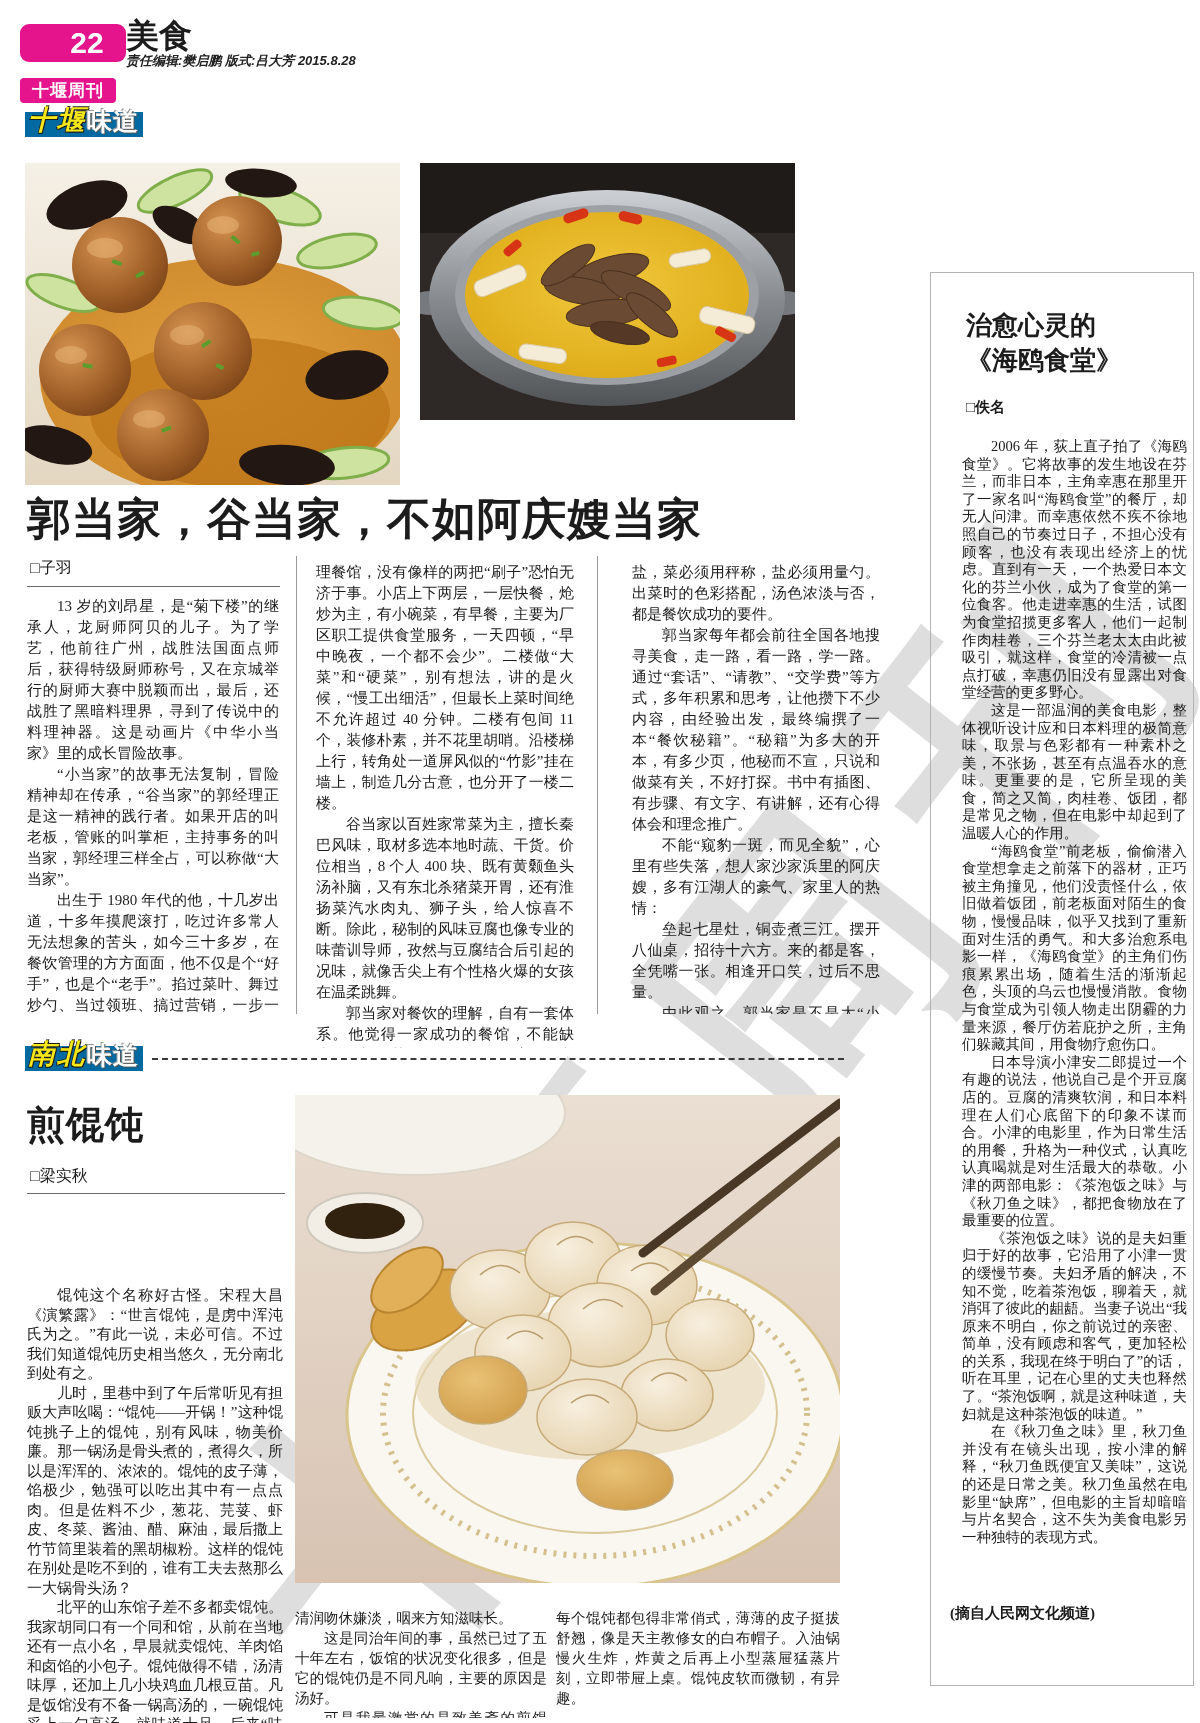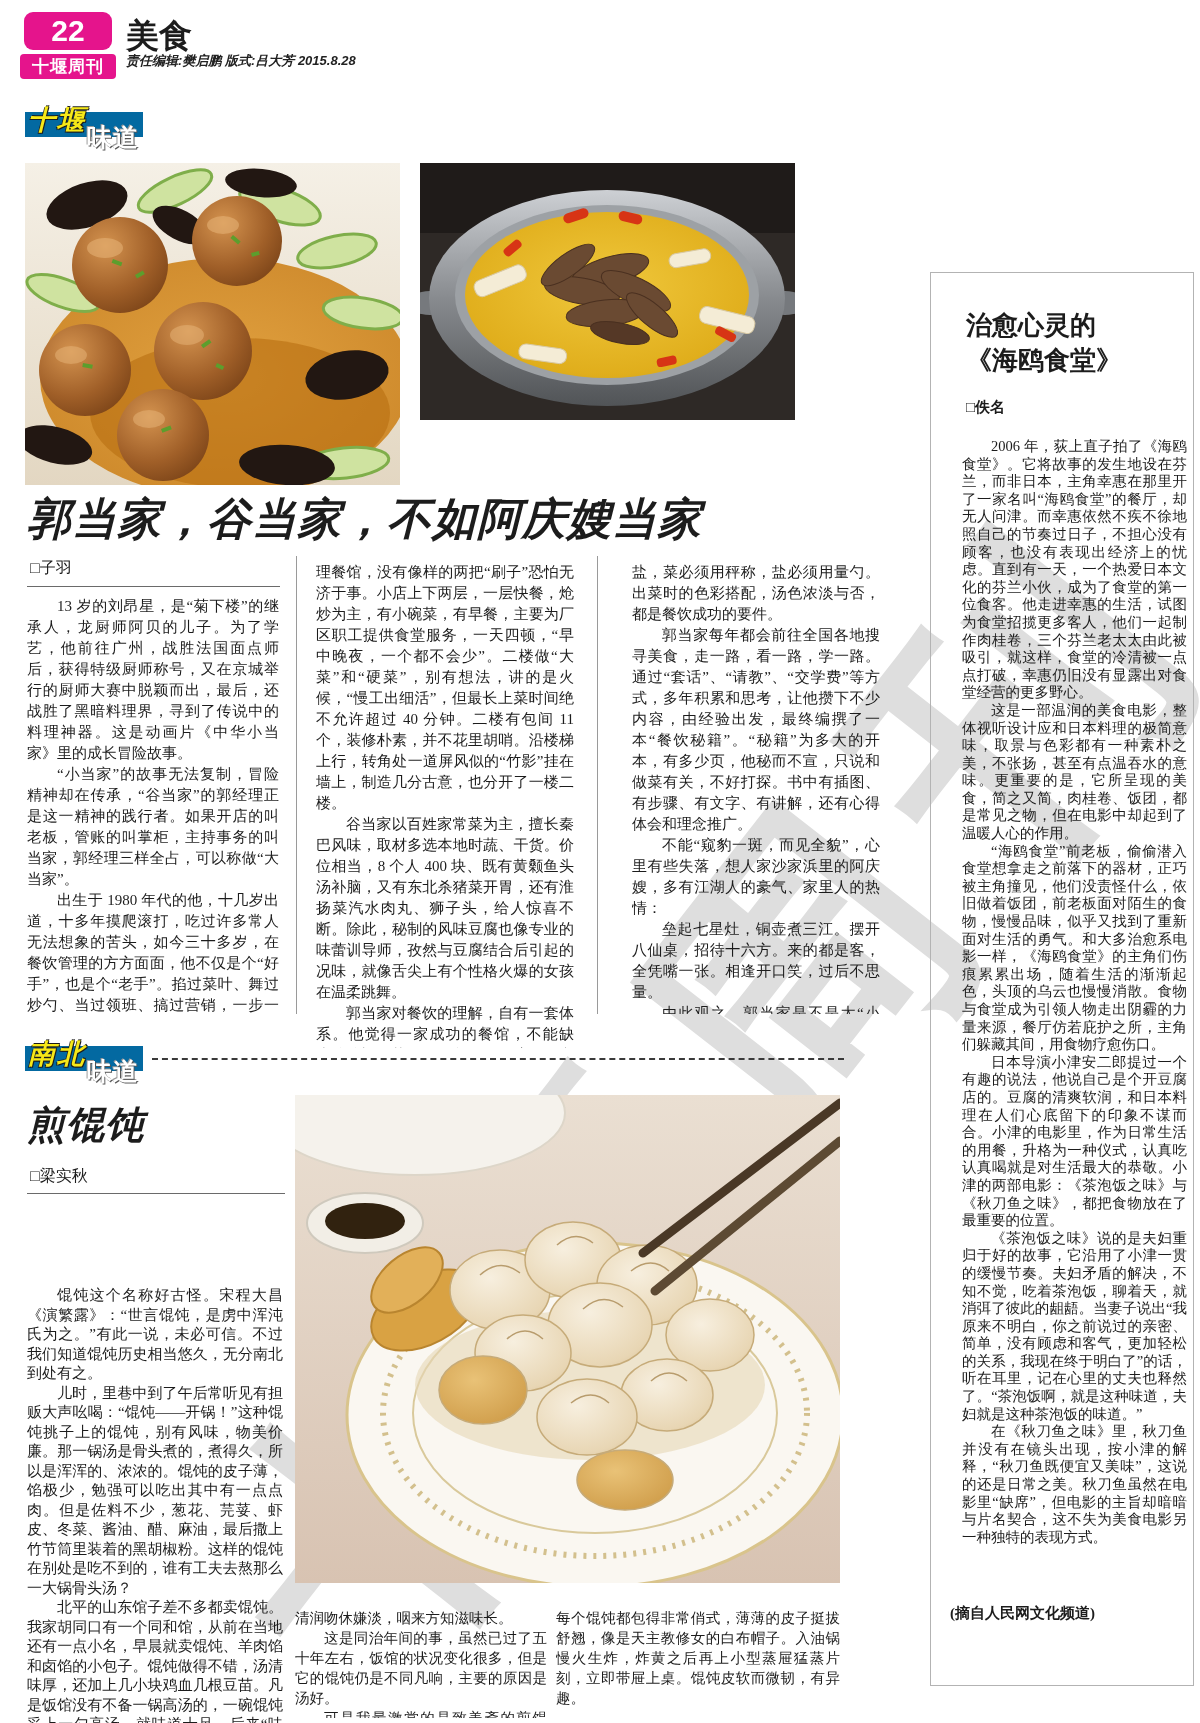--- a/index.html
+++ b/index.html
@@ -5,38 +5,38 @@
   html,body{margin:0;padding:0;background:#888;}
   .page{position:relative;width:1200px;height:1723px;background:#ffffff;overflow:hidden;
         font-family:"Liberation Serif",serif;color:#1c1c1c;}
   .abs{position:absolute;}
   
   .watermark{position:absolute;left:130px;top:1520px;transform:rotate(-52deg);transform-origin:0 0;
              font-family:"Liberation Sans",sans-serif;font-weight:bold;font-size:300px;
              letter-spacing:45px;color:#dedede;white-space:nowrap;z-index:0;}
   
   .badge{left:20px;top:8px;width:96px;z-index:2;}
-  .badge-num{width:88px;height:38px;margin:4px auto;background:#e5148c;border-radius:9px;
+  .badge-num{width:78px;height:38px;margin:16px auto;background:#e5148c;border-radius:9px;
              color:#fff;font-size:30px;font-weight:bold;text-align:center;line-height:38px;
-             font-family:"Liberation Sans",sans-serif;}
+             font-family:"Liberation Sans",sans-serif;padding-left:28px;}
   .badge-name{margin-top:2px;height:25px;background:#e5148c;border-radius:4px;color:#fff;
               font-size:17px;font-weight:bold;text-align:center;line-height:25px;letter-spacing:1px;}
   .section-title{left:126px;top:14px;font-size:33px;font-weight:bold;z-index:2;}
   .credits{left:126px;top:52px;font-size:13px;font-weight:bold;font-style:italic;
            font-family:"Liberation Sans",sans-serif;color:#222;z-index:2;}
   
   .banner{width:118px;height:25px;background:#0369a1;z-index:3;}
   .banner .script{position:absolute;left:3px;top:-10px;font-size:27px;font-weight:bold;font-style:italic;
                   color:#f6e818;text-shadow:1px 1px 0 #1c1c1c,-1px 1px 0 #1c1c1c,1px -1px 0 #1c1c1c;
                   font-family:"Liberation Serif",serif;letter-spacing:2px;}
   .banner .rest{position:absolute;left:62px;top:-7px;font-size:25px;font-weight:bold;color:#fff;
-                text-shadow:1px 1px 0 #555,-1px -1px 0 #999;letter-spacing:1px;margin-top:16px;}
+                text-shadow:1px 1px 0 #555,-1px -1px 0 #999;letter-spacing:1px;}
   .dash-line{border-top:2px dashed #3a3a3a;z-index:2;}
   
-  .a-title{font-weight:bold;z-index:2;letter-spacing:1px;font-style:italic;}
+  .a-title{font-weight:bold;z-index:2;letter-spacing:1px;}
   .a-author{font-size:16px;font-weight:normal;font-family:"Liberation Sans",sans-serif;z-index:2;}
   .rule-h{border-top:1px solid #6a6a6a;z-index:2;}
   .rule-v{border-left:1px solid #9a9a9a;z-index:2;}
   .col{overflow:hidden;text-align:justify;z-index:2;}
   .col p{margin:0;text-indent:2em;text-align:justify;}
   .col p.noindent{text-indent:0;}
   .a1col{font-size:15px;line-height:21px;}
   .a2col{font-size:15px;line-height:19.5px;}
   .a2bot{font-size:14.5px;line-height:20px;}
   

